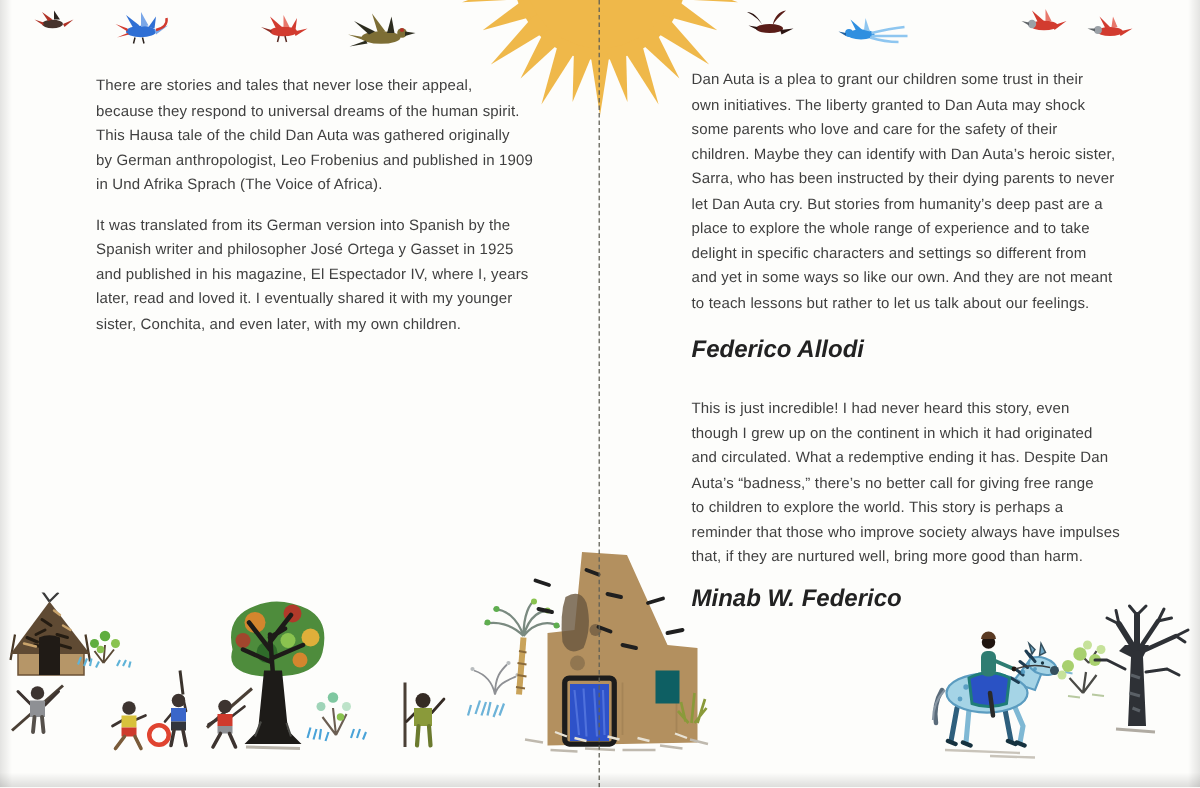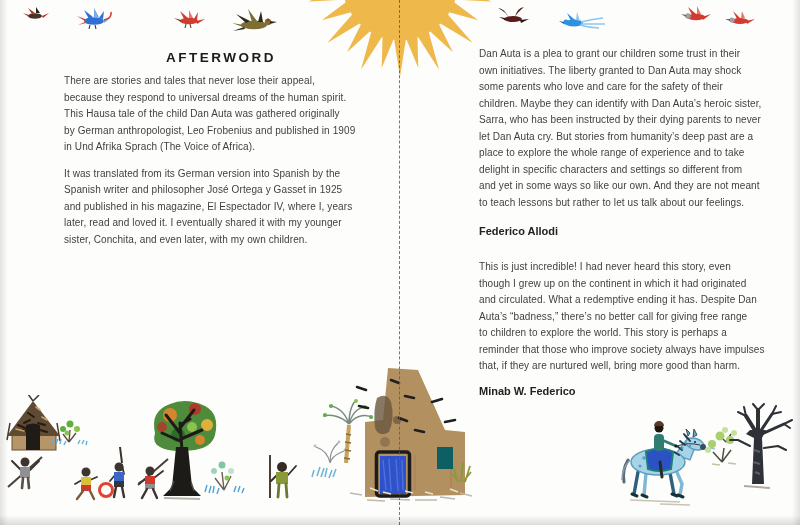--- a/index.html
+++ b/index.html
@@ -2,30 +2,30 @@
 <html><head>
 <meta charset="utf-8">
 <style>
   html,body{margin:0;padding:0;background:#ffffff;}
   .spread{
     position:relative;width:800px;height:525px;overflow:hidden;
     background:#fdfdfb;font-family:"Liberation Sans",sans-serif;color:#3d3d3d;
   }
   
   .left-text{position:absolute;left:64px;top:50px;width:314px;z-index:3;}
-  .right-text{position:absolute;left:479px;top:46px;width:322px;z-index:3;}
+  .right-text{position:absolute;left:461px;top:46px;width:322px;z-index:3;}
   .page-title{
     margin:0 0 8px 0;text-align:center;font-size:13.5px;font-weight:bold;
     letter-spacing:2.5px;color:#1c1c1c;
   }
   .bodytext{
     margin:0 0 10px 0;font-size:10px;line-height:16.5px;letter-spacing:.1px;
     white-space:pre;color:#3f3f3f;
   }
-  .signature{font-size:11px;font-weight:bold;color:#222;}
+  .signature{font-size:16px;font-weight:bold;color:#222;font-style:italic;}
   .sig-1{margin:14px 0 22px 0;}
   .sig-2{margin:9px 0 0 0;}
   
   .illus{position:absolute;z-index:1;}
   #sun-svg{left:290px;top:0;}
   #birds-svg{left:0;top:0;}
   #scene-left{left:0;top:395px;}
   #scene-center{left:255px;top:360px;}
   #scene-right{left:600px;top:400px;}
   
@@ -141,21 +141,20 @@
       <ellipse cx="12" cy="8" rx="8.5" ry="3" fill="#d23b2f"></ellipse>
       <polygon points="9,6 5,-2 12,5" fill="#d23b2f"></polygon>
       <polygon points="13,5 14,-2 17,5" fill="#e8776b"></polygon>
       <polygon points="18,8 27,6 19,11" fill="#d23b2f"></polygon>
       <circle cx="4" cy="7" r="2.6" fill="#9aa0a6"></circle>
       <polygon points="2,6 -3,6 2,8" fill="#5f6468"></polygon>
     </g>
   </svg>
 
   <div class="left-text">
-    <h1 class="page-title">AFTERWORD</h1>
     <p class="bodytext">There are stories and tales that never lose their appeal,
 because they respond to universal dreams of the human spirit.
 This Hausa tale of the child Dan Auta was gathered originally
 by German anthropologist, Leo Frobenius and published in 1909
 in Und Afrika Sprach (The Voice of Africa).</p>
     <p class="bodytext">It was translated from its German version into Spanish by the
 Spanish writer and philosopher José Ortega y Gasset in 1925
 and published in his magazine, El Espectador IV, where I, years
 later, read and loved it. I eventually shared it with my younger
 sister, Conchita, and even later, with my own children.</p>

